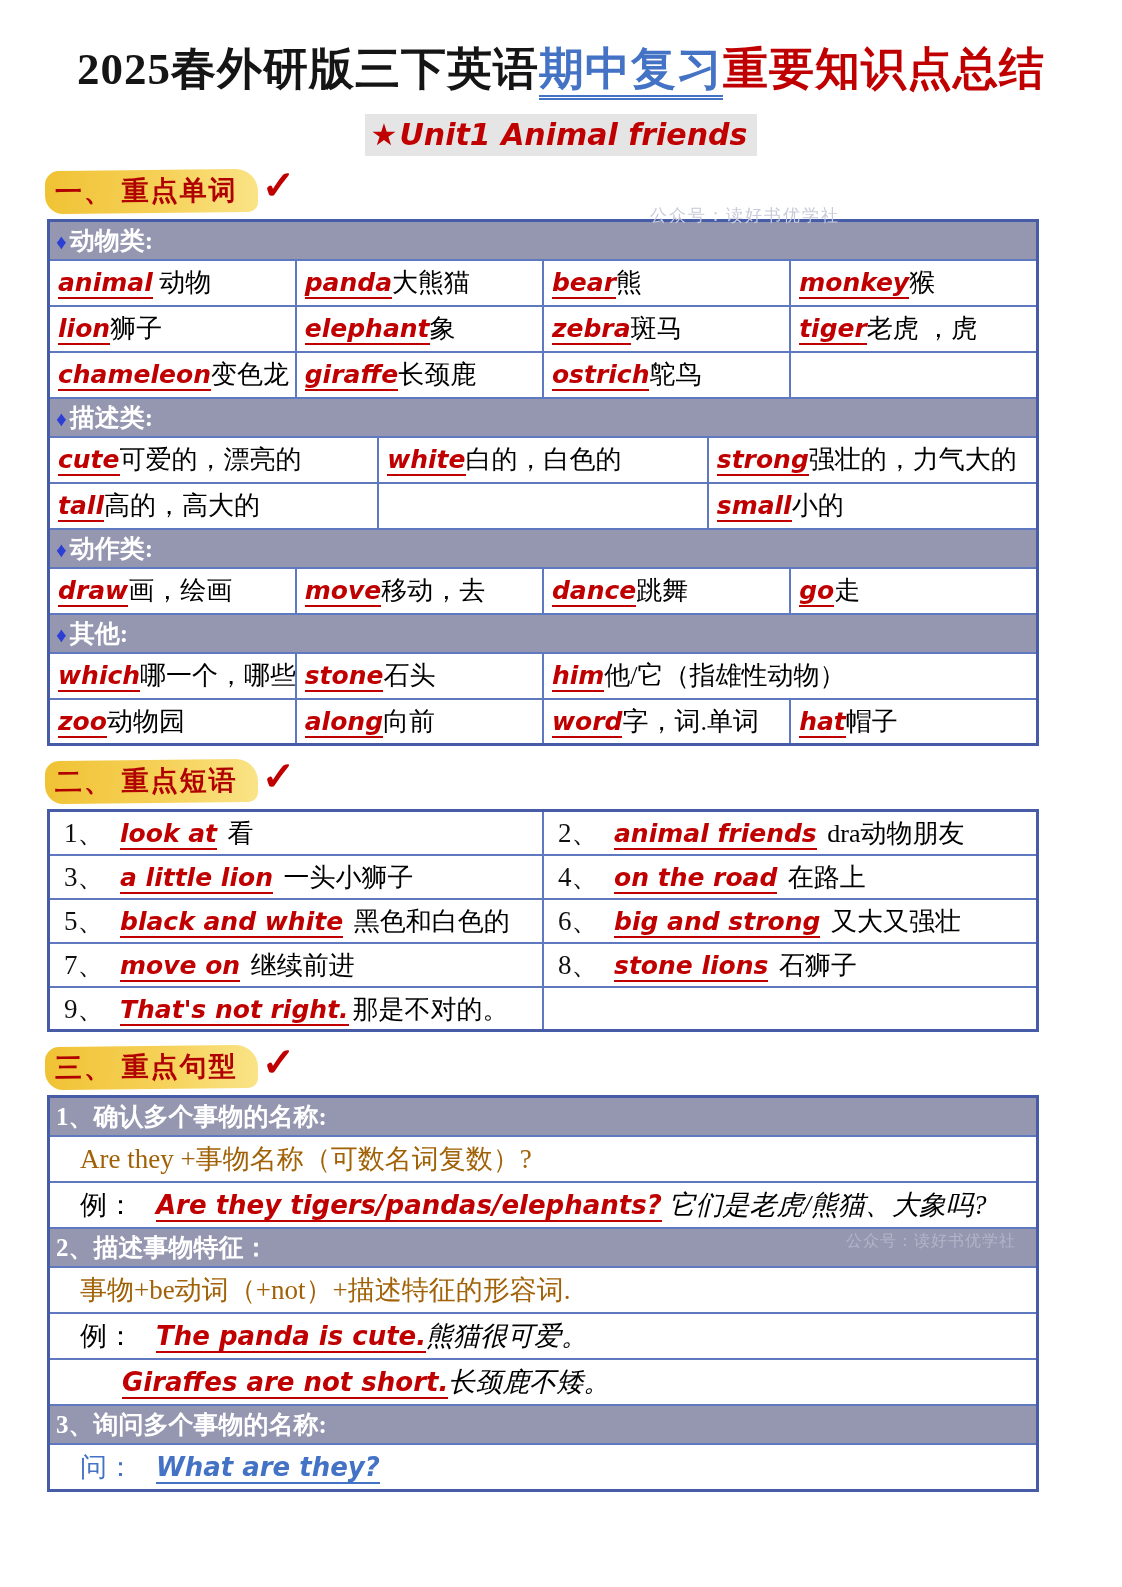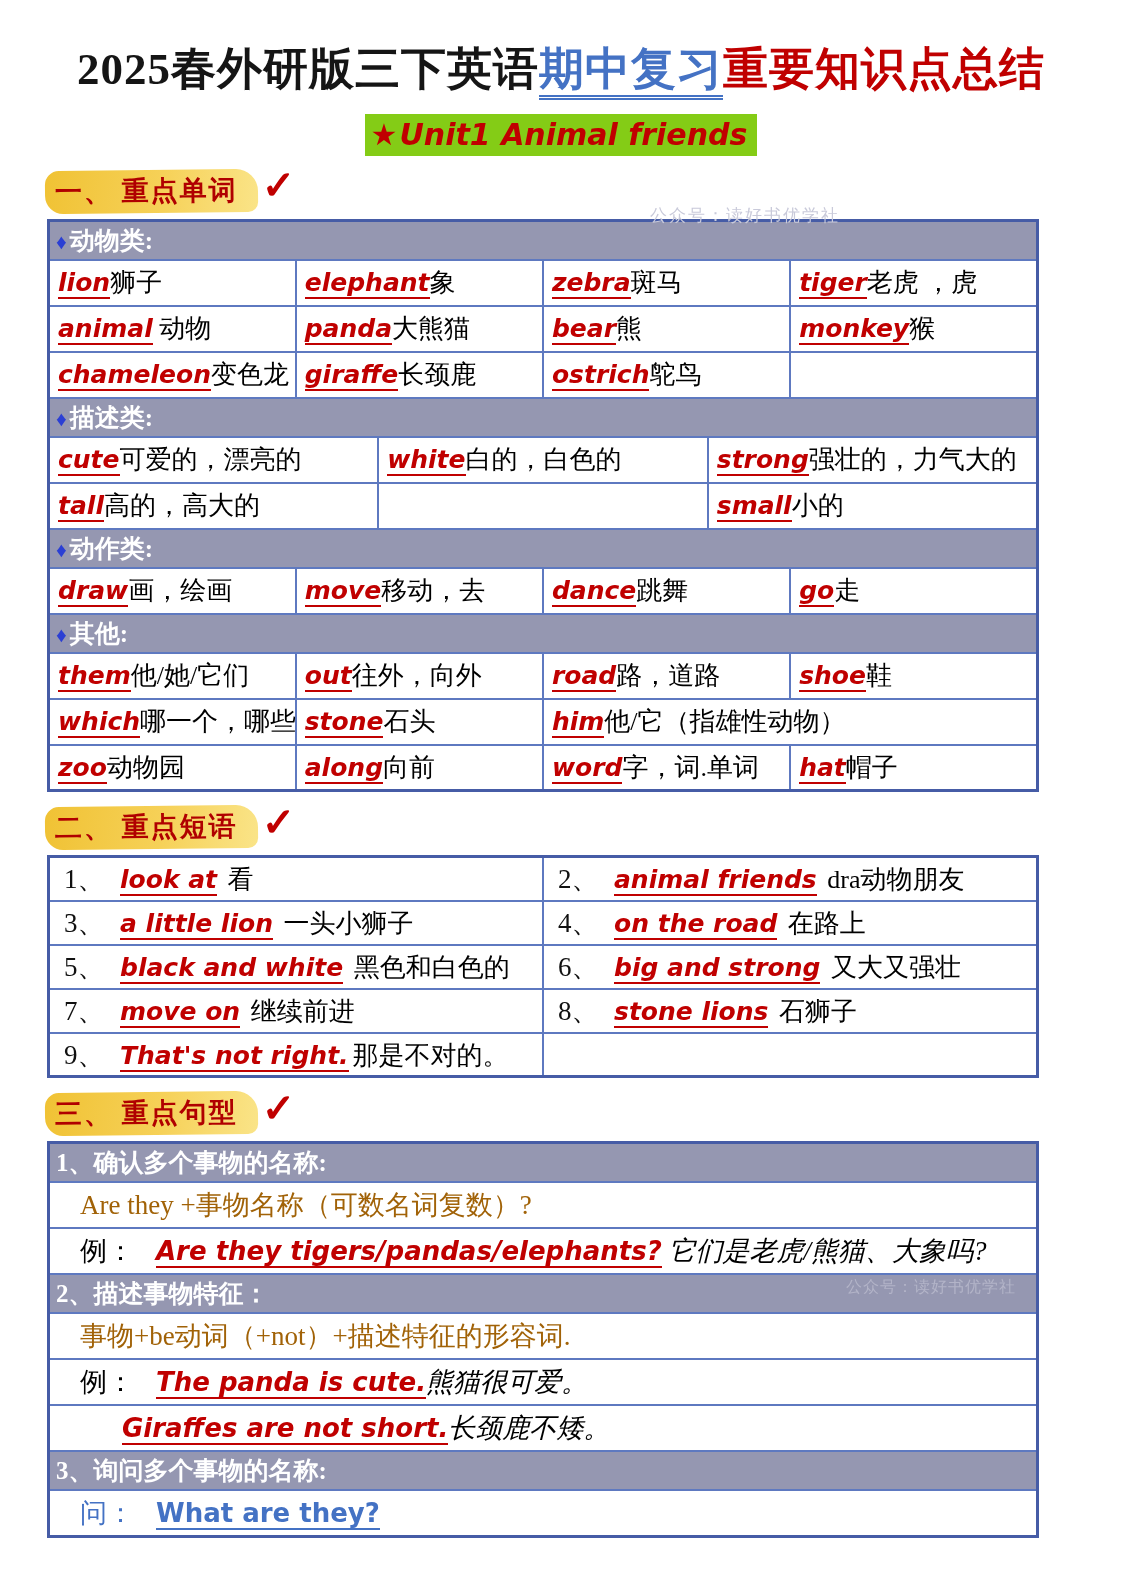--- a/index.html
+++ b/index.html
@@ -9,21 +9,21 @@
     font-family:"Liberation Serif","DejaVu Serif",serif;
   }
   
   .title { padding-top:44px; text-align:center; font-size:45px; font-weight:bold; letter-spacing:1px; line-height:1.15; }
   .t-black { color:#151515; }
   .t-blue  { color:#4472c4; border-bottom:5px double #4472c4; padding-bottom:1px; }
   .t-red   { color:#c00000; }
   
   .subtitle-row { text-align:center; margin-top:18px; }
   .subtitle {
-    display:inline-block; background:#84cc16; color:#c00000;
+    display:inline-block; background:#e5e5e5; color:#c00000;
     font-size:30px; font-weight:bold; font-style:italic;
     padding:3px 10px 4px 6px; font-family:"DejaVu Sans",sans-serif;
   }
   .star { font-style:normal; margin-right:2px; }
   
   .heading { margin:14px 0 6px 45px; display:flex; align-items:center; width:max-content; }
   .brush {
     display:inline-block; color:#b00000; font-size:27px; font-weight:bold; letter-spacing:2px;
     background:linear-gradient(97deg,#f0c234 0%,#f6d158 55%,#fae488 100%);
     padding:3px 20px 4px 10px; border-radius:14px 22px 10px 18px; transform:rotate(-0.6deg);
@@ -55,21 +55,21 @@
   tr.formula td { height:46px; padding-left:30px; color:#a16207; font-size:27px; }
   tr.example td { height:46px; padding-left:30px; font-size:27px; }
   tr.example.indent2 td { padding-left:72px; }
   .lab { color:#000; margin-right:22px; font-size:27px; }
   .lab-blue { color:#4472c4; margin-right:22px; font-size:27px; }
   .pen {
     font-family:"DejaVu Sans",sans-serif; font-style:italic; font-weight:600;
     color:#c00000; border-bottom:2px solid #c00000; font-size:26px;
   }
   .pen-blue {
-    font-family:"DejaVu Sans",sans-serif; font-weight:600;
+    font-family:"DejaVu Sans",sans-serif; font-style:italic; font-weight:600;
     color:#4472c4; border-bottom:2px solid #4472c4; font-size:26px;
   }
   .pzh { color:#000; font-size:27px;font-style:italic; }
 </style>
 </head>
 <body>
 
 <div class="title">
   <span class="t-black">2025春外研版三下英语</span><span class="t-blue">期中复习</span><span class="t-red">重要知识点总结</span>
 </div>
@@ -90,32 +90,32 @@
 <table class="tbl vocab">
   <colgroup>
     <col span="12" style="width:8.3333%">
   </colgroup>
 
   <tbody>
       <tr class="ghead">
     <td colspan="12"><span class="dia">♦</span><span>动物类:</span></td>
   </tr>
   <tr class="vrow">
+    <td colspan="3"><span class="en">animal</span><span class="zh"> 动物</span></td>
+    <td colspan="3"><span class="en">panda</span><span class="zh">大熊猫</span></td>
+    <td colspan="3"><span class="en">bear</span><span class="zh">熊</span></td>
+    <td colspan="3"><span class="en">monkey</span><span class="zh">猴</span></td>
+  </tr>
+  <tr class="vrow">
     <td colspan="3"><span class="en">lion</span><span class="zh">狮子</span></td>
     <td colspan="3"><span class="en">elephant</span><span class="zh">象</span></td>
     <td colspan="3"><span class="en">zebra</span><span class="zh">斑马</span></td>
     <td colspan="3"><span class="en">tiger</span><span class="zh">老虎 ，虎</span></td>
   </tr>
   <tr class="vrow">
-    <td colspan="3"><span class="en">animal</span><span class="zh"> 动物</span></td>
-    <td colspan="3"><span class="en">panda</span><span class="zh">大熊猫</span></td>
-    <td colspan="3"><span class="en">bear</span><span class="zh">熊</span></td>
-    <td colspan="3"><span class="en">monkey</span><span class="zh">猴</span></td>
-  </tr>
-  <tr class="vrow">
     <td colspan="3"><span class="en">chameleon</span><span class="zh">变色龙</span></td>
     <td colspan="3"><span class="en">giraffe</span><span class="zh">长颈鹿</span></td>
     <td colspan="3"><span class="en">ostrich</span><span class="zh">鸵鸟</span></td>
     <td colspan="3"></td>
   </tr>
 
   <tr class="ghead">
     <td colspan="12"><span class="dia">♦</span><span>描述类:</span></td>
   </tr>
   <tr class="vrow">
@@ -134,26 +134,20 @@
   </tr>
   <tr class="vrow">
     <td colspan="3"><span class="en">draw</span><span class="zh">画，绘画</span></td>
     <td colspan="3"><span class="en">move</span><span class="zh">移动，去</span></td>
     <td colspan="3"><span class="en">dance</span><span class="zh">跳舞</span></td>
     <td colspan="3"><span class="en">go</span><span class="zh">走</span></td>
   </tr>
 
   <tr class="ghead">
     <td colspan="12"><span class="dia">♦</span><span>其他:</span></td>
-  </tr>
-  <tr class="vrow">
-    <td colspan="3"><span class="en">them</span><span class="zh">他/她/它们</span></td>
-    <td colspan="3"><span class="en">out</span><span class="zh">往外，向外</span></td>
-    <td colspan="3"><span class="en">road</span><span class="zh">路，道路</span></td>
-    <td colspan="3"><span class="en">shoe</span><span class="zh">鞋</span></td>
   </tr>
   <tr class="vrow">
     <td colspan="3"><span class="en">which</span><span class="zh">哪一个，哪些</span></td>
     <td colspan="3"><span class="en">stone</span><span class="zh">石头</span></td>
     <td colspan="6"><span class="en">him</span><span class="zh">他/它（指雄性动物）</span></td>
   </tr>
   <tr class="vrow">
     <td colspan="3"><span class="en">zoo</span><span class="zh">动物园</span></td>
     <td colspan="3"><span class="en">along</span><span class="zh">向前</span></td>
     <td colspan="3"><span class="en">word</span><span class="zh">字，词.单词</span></td>

